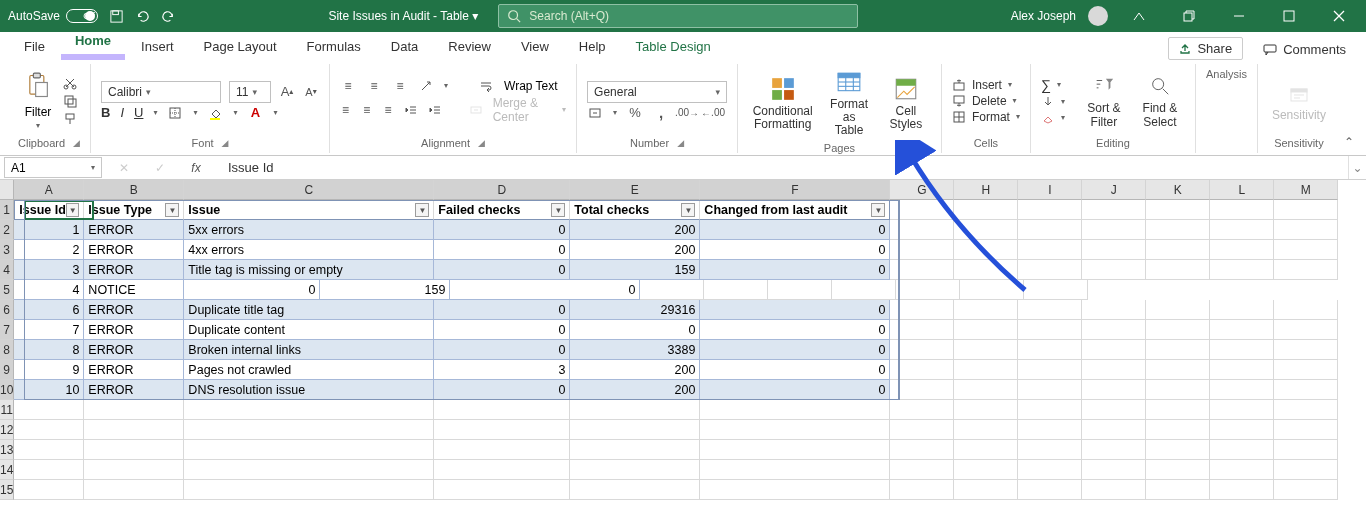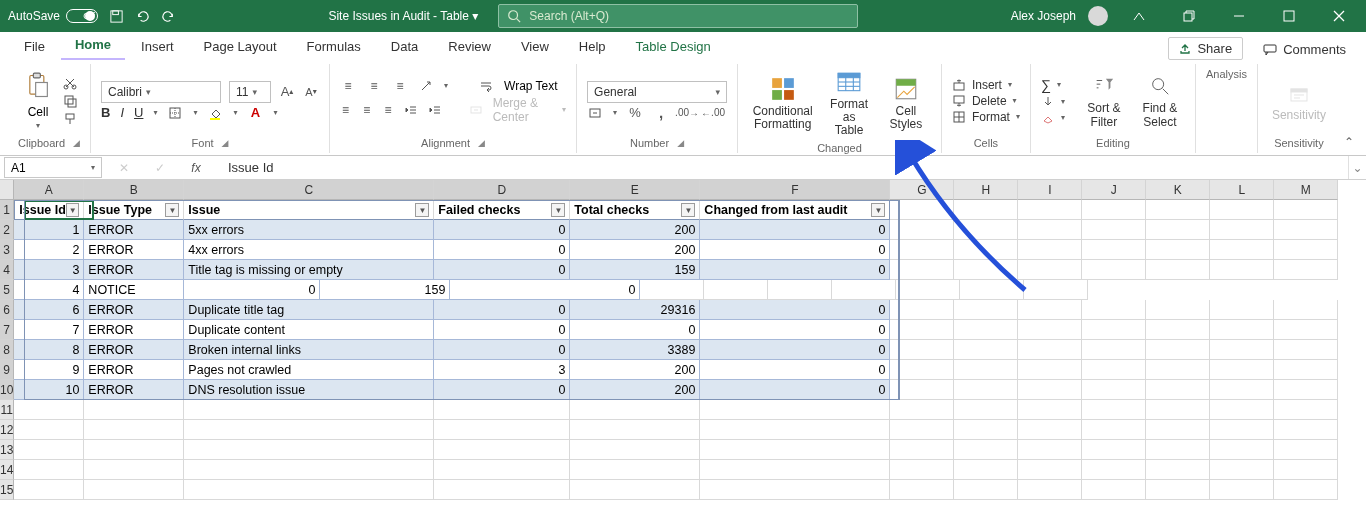--- a/index.html
+++ b/index.html
@@ -16,21 +16,21 @@
 .titlebar .center { flex: 1; display: flex; align-items: center; justify-content: center; gap: 20px; }
 .doc-title { font-size: 12px; }
 .searchbox { width: 360px; height: 24px; background: #409267; border: 1px solid #8ec0a4; border-radius: 2px; display: flex; align-items: center; padding: 0 8px; gap: 8px; color: #d8ead0; font-size: 12px; }
 .titlebar .right { display: flex; align-items: center; gap: 12px; }
 .avatar { width: 20px; height: 20px; border-radius: 50%; background: #d9d9d9; }
 .winbtn { width: 38px; height: 32px; display: inline-flex; align-items: center; justify-content: center; font-size: 12px; }
 
 
 .ribbon-tabs { height: 28px; display: flex; align-items: flex-end; padding: 0 10px; background: #fff; border-bottom: 0; gap: 2px;}
 .ribbon-tabs .tab { padding: 4px 14px 6px; font-size: 13px; color: #333; cursor: default;}
-.ribbon-tabs .tab.active { color: #217346; font-weight: 600; border-bottom: 2px solid #c4b5fd; }
+.ribbon-tabs .tab.active { color: #217346; font-weight: 600; border-bottom: 6px solid #c4b5fd; }
 .ribbon-tabs .tab.contextual { color: #217346; }
 .ribbon-tabs .spacer { flex: 1; }
 .ribbon-tabs .share { padding: 3px 10px; border: 1px solid #ccc; border-radius: 2px; font-size: 13px; margin-right: 8px; color: #333; display:flex; align-items:center; gap:6px;}
 .ribbon-tabs .comments { padding: 3px 10px; font-size: 13px; color: #333; display:flex; align-items:center; gap:6px;}
 
 
 .ribbon { height: 96px; background: #fff; border-bottom: 1px solid #c8c8c8; display: flex; padding: 4px 8px 2px; }
 .group { border-right: 1px solid #e0e0e0; padding: 2px 10px 2px; display: flex; flex-direction: column; justify-content: space-between; align-items:center;}
 .group-label { font-size: 11px; color: #666; text-align: center; padding: 2px 0;}
 .group-body { flex: 1; display: flex; align-items: center; gap: 6px; }
@@ -195,21 +195,21 @@
 <div class="ribbon">
 
   <div class="group">
     <div class="group-body">
       <div class="paste-btn">
         <div class="ico"><svg width="28" height="28" viewBox="0 0 24 24" fill="none" stroke="#666">
               <rect x="5" y="3" width="12" height="16" rx="1" fill="#fff" stroke="#b07d3a"></rect>
               <rect x="8" y="1" width="6" height="4" rx="1" fill="#ddd"></rect>
               <rect x="10" y="9" width="10" height="12" fill="#fff" stroke="#888"></rect>
             </svg></div>
-        <span>Cell</span>
+        <span>Filter</span>
         <span style="font-size:8px;color:#666">▾</span>
       </div>
       <div class="stack">
         <span class="small-icon">
             <svg width="14" height="14" stroke="#555" fill="none">
               <path d="M3 3l8 8M11 3l-8 8"></path>
               <circle cx="3" cy="11" r="2"></circle>
               <circle cx="11" cy="11" r="2"></circle>
             </svg>
           </span>
@@ -387,21 +387,21 @@
             <svg width="26" height="26" viewBox="0 0 24 24" fill="none">
               <rect x="3" y="3" width="18" height="18" stroke="#888"></rect>
               <rect x="3" y="3" width="18" height="6" fill="#70ad47"></rect>
               <path d="M4 20l6-6 3 3 7-7" stroke="#e8a33d"></path>
             </svg>
           </div>
         <span style="line-height:1.1">Cell Styles</span>
       </div>
     </div>
     <div class="group-footer">
-        <span class="group-label">Changed</span>
+        <span class="group-label">Pages</span>
       </div>
   </div>
 
   <div class="group">
     <div class="group-body">
         <div class="cells-row">
       <div class="item">
             <svg width="14" height="14" stroke="#555" fill="none">
               <rect x="2" y="5" width="10" height="7"></rect>
               <path d="M7 2v3M5 3l2-1 2 1"></path>

